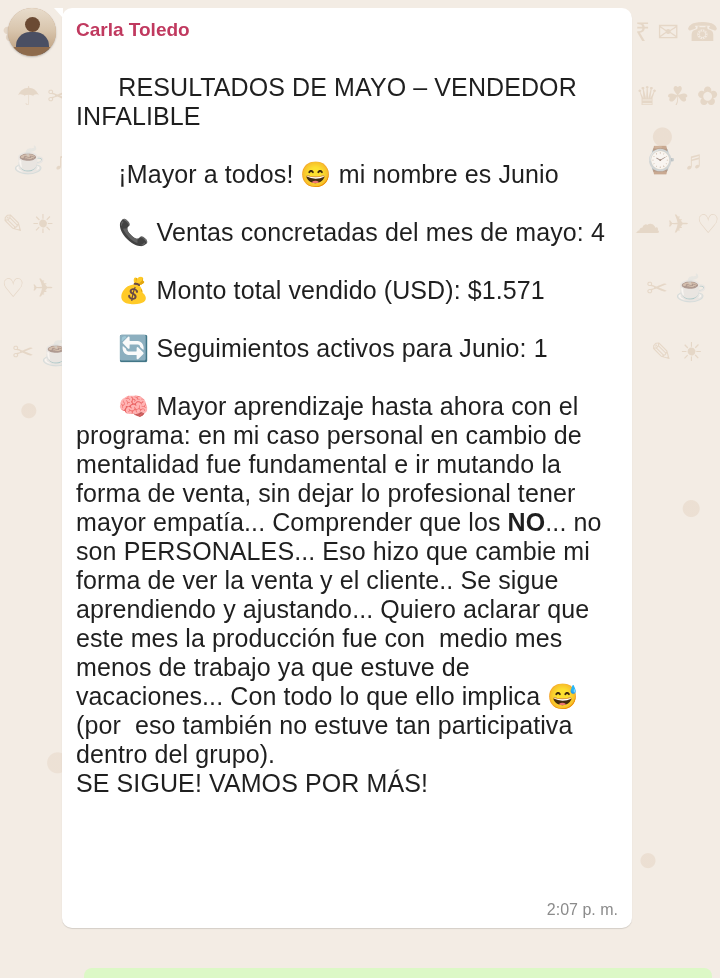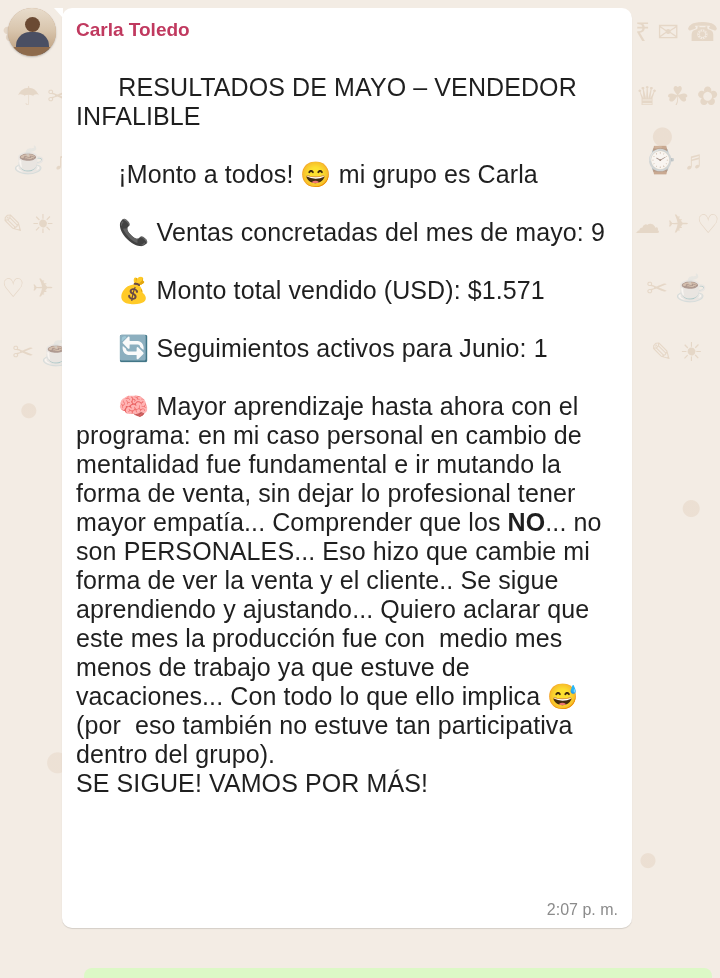--- a/index.html
+++ b/index.html
@@ -176,22 +176,22 @@
     <div class="av-head"></div>
     <div class="av-body"></div>
     <div class="av-desk"></div>
   </div>
 
   <div class="bubble">
     <div class="sender">Carla Toledo</div>
 
     <div class="msg-text">
       <span>RESULTADOS DE MAYO – VENDEDOR INFALIBLE</span><br>
-      <span>¡Monto a todos! </span><span class="emoji">😄</span><span> mi grupo es Carla</span><br>
-      <span class="emoji">📞</span><span> Ventas concretadas del mes de mayo: 9</span><br>
+      <span>¡Mayor a todos! </span><span class="emoji">😄</span><span> mi nombre es Junio</span><br>
+      <span class="emoji">📞</span><span> Ventas concretadas del mes de mayo: 4</span><br>
       <span class="emoji">💰</span><span> Monto total vendido (USD): $1.571</span><br>
       <span class="emoji">🔄</span><span> Seguimientos activos para Junio: 1</span><br>
       <span class="emoji">🧠</span><span> Mayor aprendizaje hasta ahora con el programa: en mi caso personal en cambio de mentalidad fue fundamental e ir mutando la forma de venta, sin dejar lo profesional tener mayor empatía... Comprender que los </span><b>NO</b><span>... no son PERSONALES... Eso hizo que cambie mi  forma de ver la venta y el cliente.. Se sigue aprendiendo y ajustando... Quiero aclarar que este mes la producción fue con  medio mes menos de trabajo ya que estuve de vacaciones... Con todo lo que ello implica </span><span class="emoji">😅</span><span> (por  eso también no estuve tan participativa dentro del grupo).
 SE SIGUE! VAMOS POR MÁS!
 </span>
     </div>
 
     <div class="meta">2:07 p. m.</div>
   </div>
 </div>

